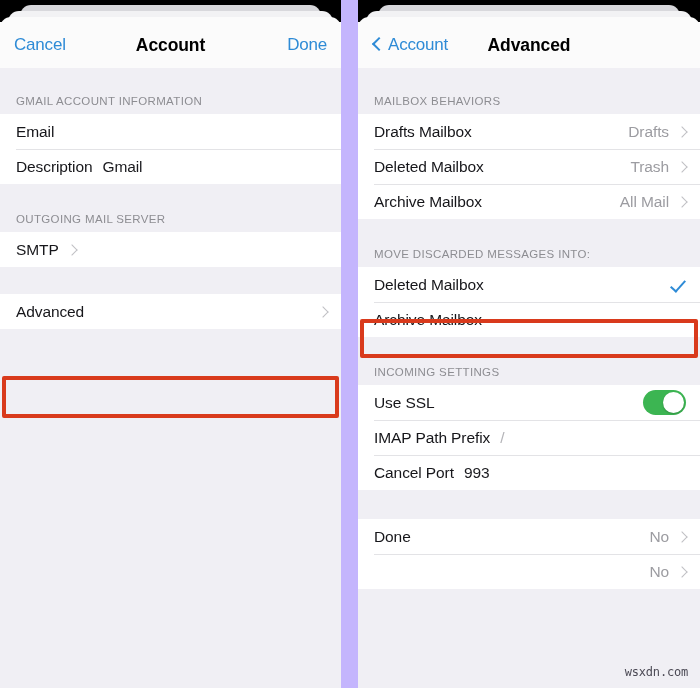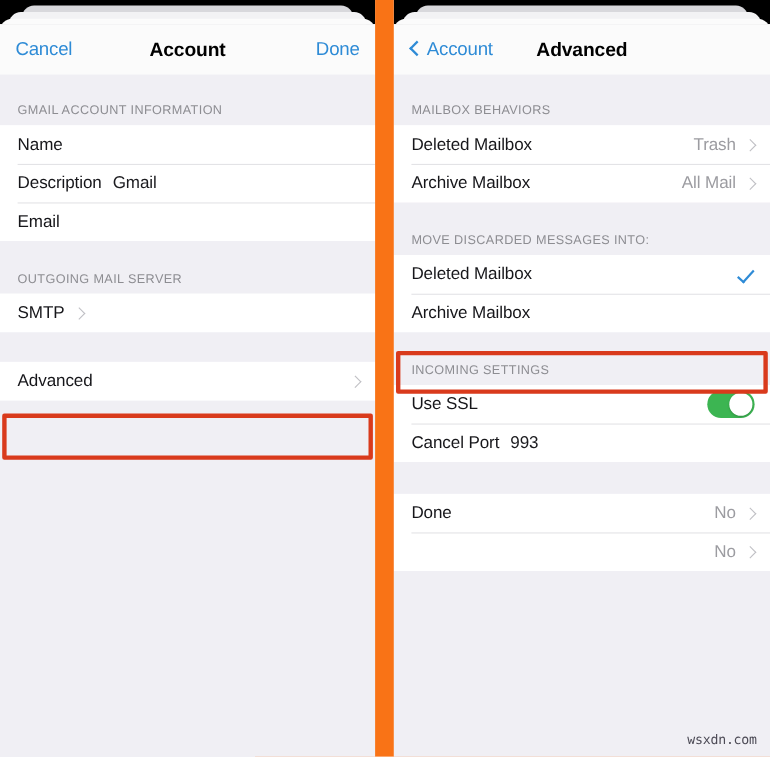--- a/index.html
+++ b/index.html
@@ -11,21 +11,21 @@
     background: #ffffff;
     font-family: "Liberation Sans", sans-serif;
     -webkit-font-smoothing: antialiased;
   }
 
   .screens {
     position: relative;
     width: 700px;
     height: 688px;
     display: flex;
-    background: #f97316;
+    background: #c4b5fd;
   }
 
   
   .phone {
     position: relative;
     width: 341px;
     height: 688px;
     background: #f0eff4;
     overflow: hidden;
   }
@@ -267,28 +267,25 @@
       <span class="nav-title">Account</span>
       <span class="nav-action right">Done</span>
     </div>
 
     <div class="body">
 
       <div class="section-gap"></div>
       <div class="section-header">GMAIL ACCOUNT INFORMATION</div>
       <div class="group">
         <div class="row">
-          <span class="row-label">Name</span>
+          <span class="row-label">Email</span>
         </div>
         <div class="row">
           <span class="row-label">Description</span>
           <span class="row-inline-value">Gmail</span>
-        </div>
-        <div class="row">
-          <span class="row-label">Email</span>
         </div>
       </div>
 
       <div class="section-gap tall"></div>
       <div class="section-header">OUTGOING MAIL SERVER</div>
       <div class="group">
         <div class="row">
           <span class="row-label">SMTP</span>
           <span class="chev"></span>
         </div>
@@ -321,20 +318,25 @@
       </span>
       <span class="nav-title">Advanced</span>
     </div>
 
     <div class="body">
 
       <div class="section-gap"></div>
       <div class="section-header">MAILBOX BEHAVIORS</div>
       <div class="group">
         <div class="row">
+          <span class="row-label">Drafts Mailbox</span>
+          <span class="row-value">Drafts</span>
+          <span class="chev"></span>
+        </div>
+        <div class="row">
           <span class="row-label">Deleted Mailbox</span>
           <span class="row-value">Trash</span>
           <span class="chev"></span>
         </div>
         <div class="row">
           <span class="row-label">Archive Mailbox</span>
           <span class="row-value">All Mail</span>
           <span class="chev"></span>
         </div>
       </div>
@@ -354,20 +356,24 @@
       <div class="section-gap tall"></div>
       <div class="section-header">INCOMING SETTINGS</div>
       <div class="group">
         <div class="row">
           <span class="row-label">Use SSL</span>
           <span class="toggle">
             <span class="knob"></span>
           </span>
         </div>
         <div class="row">
+          <span class="row-label">IMAP Path Prefix</span>
+          <span class="row-inline-value muted">/</span>
+        </div>
+        <div class="row">
           <span class="row-label">Cancel Port</span>
           <span class="row-inline-value">993</span>
         </div>
       </div>
 
       <div class="section-gap tall"></div>
       <div class="group">
         <div class="row">
           <span class="row-label">Done</span>
           <span class="row-value">No</span>

